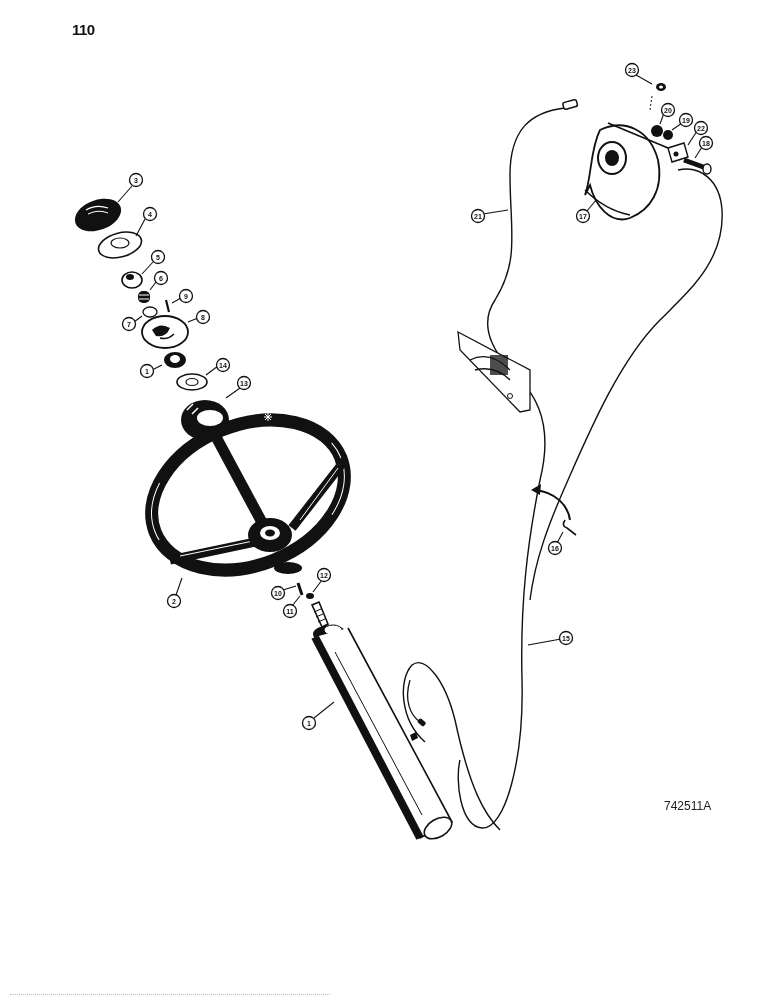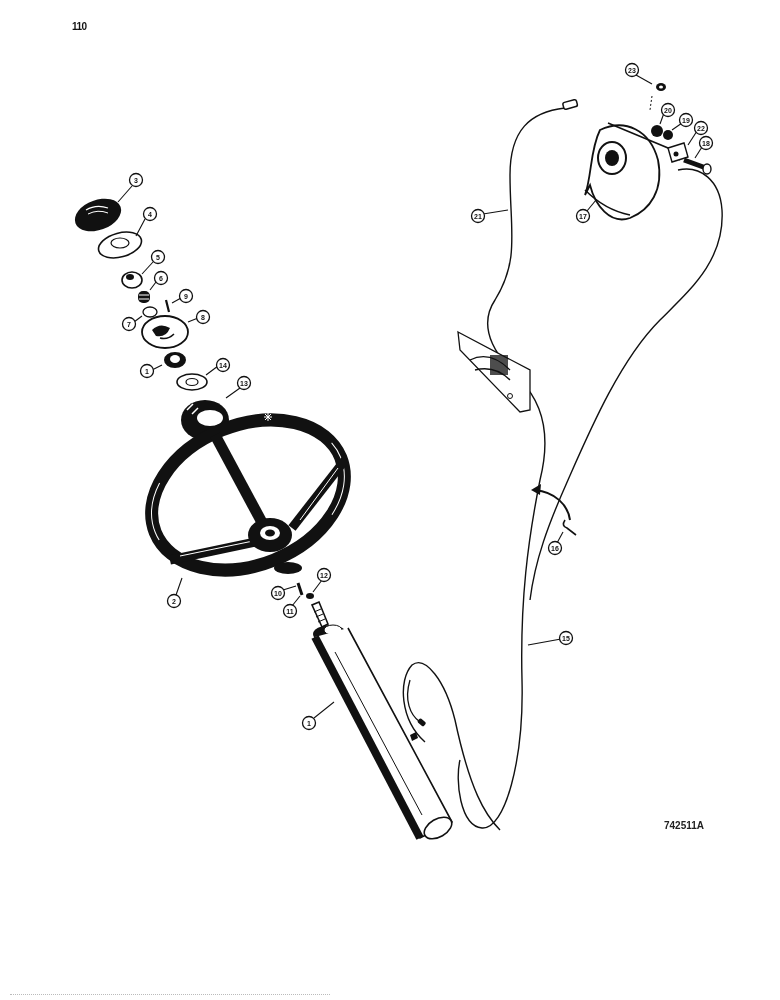--- a/index.html
+++ b/index.html
@@ -1,19 +1,19 @@
 <!DOCTYPE html>
 <html><head>
 <meta charset="utf-8">
 <style>
   html, body { margin:0; padding:0; background:#ffffff; }
   body { width:780px; height:1000px; position:relative; overflow:hidden;
          font-family:"Liberation Sans", sans-serif; }
-  .page-number { position:absolute; left:72px; top:21px; font-size:10px; font-weight:bold; color:#111; letter-spacing:-0.5px; }
-  .figure-code { position:absolute; left:664px; top:820px; font-size:10px; font-weight:bold; color:#222; }
+  .page-number { position:absolute; left:72px; top:21px; font-size:15px; font-weight:bold; color:#111; letter-spacing:-0.5px; }
+  .figure-code { position:absolute; left:664px; top:799px; font-size:12px; font-weight:normal; color:#222; }
   svg.diagram { position:absolute; left:0; top:0; }
   .callout circle { fill:#fff; stroke:#111; stroke-width:1.3; }
   .callout text { font-family:"Liberation Sans", sans-serif; font-size:7px; font-weight:bold; fill:#111; text-anchor:middle; dominant-baseline:central; }
   .leader { stroke:#111; stroke-width:1.1; fill:none; }
   .footer-marks { position:absolute; left:10px; top:994px; width:320px; height:2px; border-top:1px dotted #bbb; }
 </style>
 </head>
 <body>
 
 <div class="page-number">110</div>

